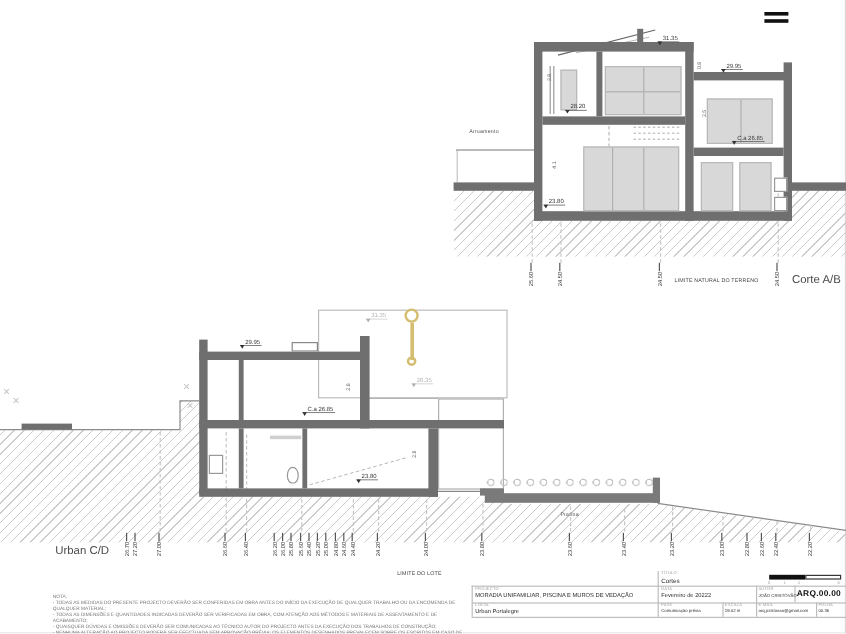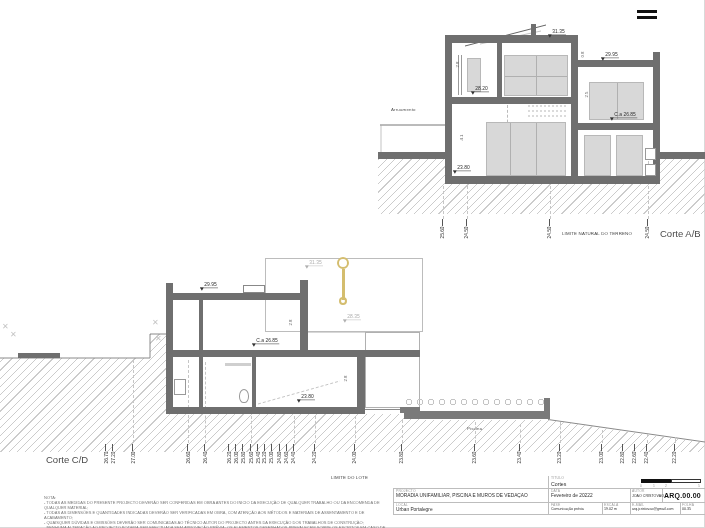--- a/index.html
+++ b/index.html
@@ -190,21 +190,21 @@
 
   <div class="lvl faint" style="left:305px;top:260px;"><span>31.35</span></div>
   <div class="lvl" style="left:200px;top:282px;"><span>29.95</span></div>
   <div class="lvl faint" style="left:343px;top:314px;"><span>28.35</span></div>
   <div class="lvl" style="left:252px;top:338px;"><span>C.a 26.85</span></div>
   <div class="lvl" style="left:297px;top:394px;"><span>23.80</span></div>
   <span class="rdim" style="left:285px;top:318px;">2.8</span>
   <span class="rdim" style="left:340px;top:374px;">2.8</span>
   <span class="small-label" style="left:467px;top:426px;">Piscina</span>
   <span class="small-label" style="left:331px;top:475px;color:#444;">LIMITE DO LOTE</span>
-  <div class="section-title" style="left:46px;top:454px;">Corte C/D</div>
+  <div class="section-title" style="left:46px;top:454px;">Urban C/D</div>
 
   <div class="tickrow tickrow-cd">
 
   <div class="tickgroup" style="left: 94px;">
         <div class="tickmark"></div>
         <span class="rlab">26.70</span>
       </div>
       <div class="tickgroup" style="left: 101px;">
         <div class="tickmark"></div>
         <span class="rlab">27.20</span>

